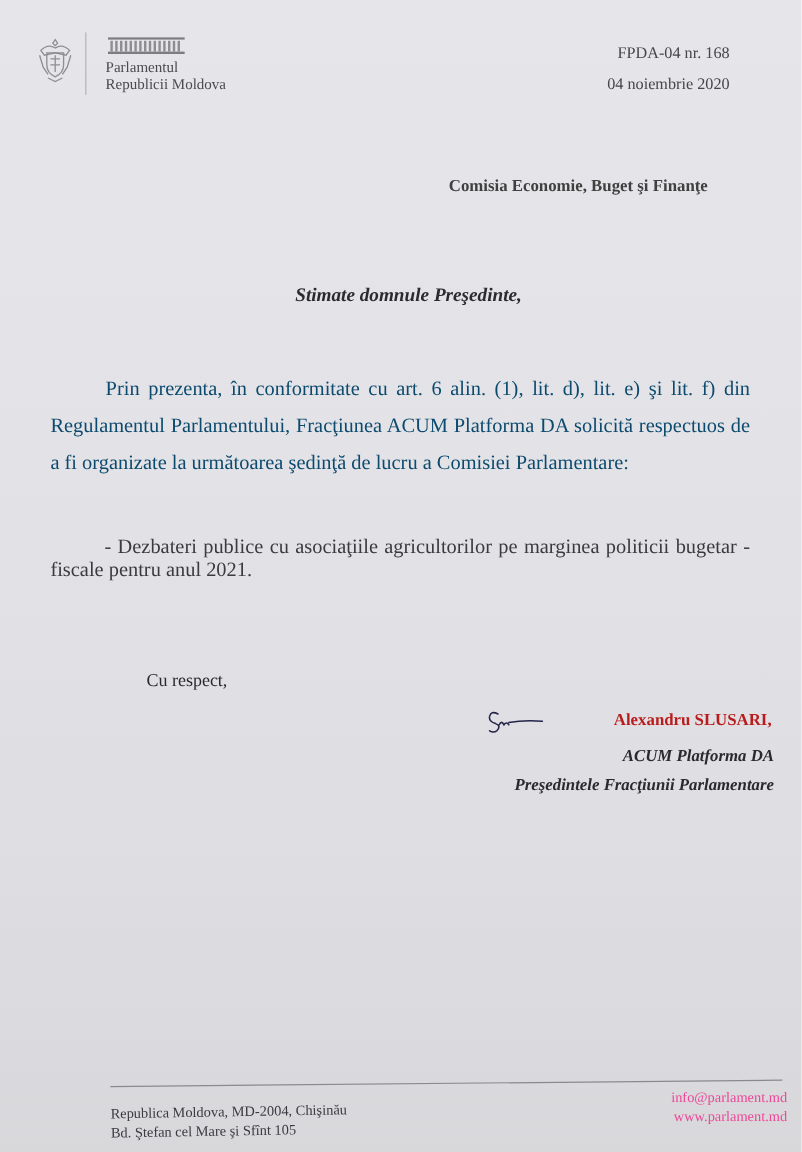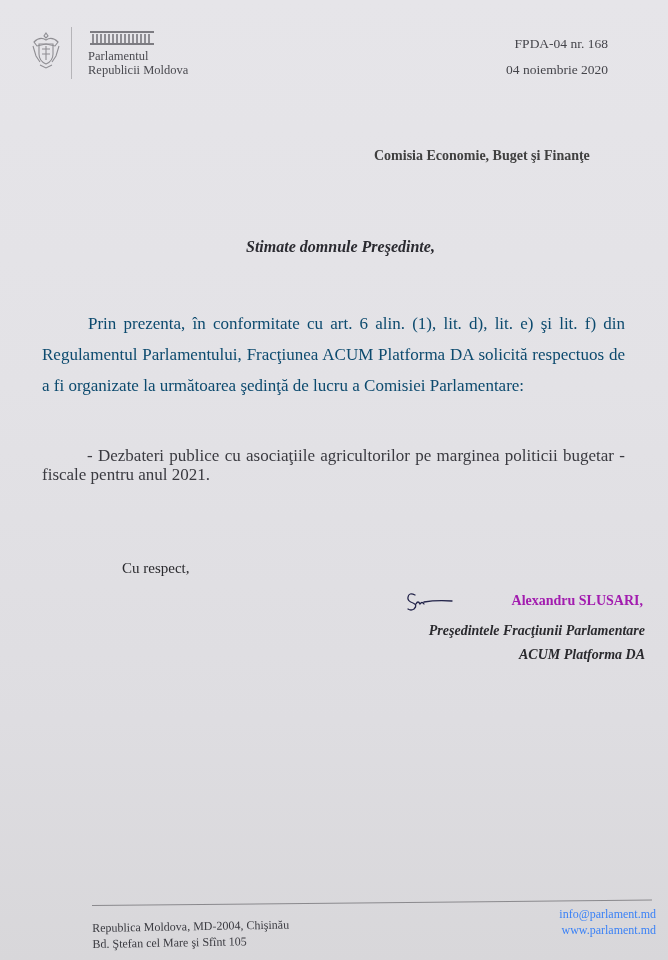--- a/index.html
+++ b/index.html
@@ -40,27 +40,27 @@
 
     .bullet-text {
       position: absolute; left: 42px; top: 446px; width: 583px;
       font-size: 17px; line-height: 19px; text-align: justify; color: #3a3a40;
     }
     .bullet-text p { text-indent: 45px; }
 
     .closing { position: absolute; left: 94px; top: 560px; font-size: 15px; font-weight: normal; color: #2a2a2e; margin-left: 28px; }
 
     .signature { position: absolute; left: 405px; top: 590px; width: 50px; height: 22px; }
-    .signer-name { position: absolute; right: 25px; top: 593px; font-size: 14px; font-weight: bold; color: #a21caf; }
+    .signer-name { position: absolute; right: 25px; top: 593px; font-size: 14px; font-weight: bold; color: #b91c1c; }
     .signer-title { position: absolute; right: 23px; top: 619px; font-size: 14px; font-weight: bold; font-style: italic; color: #2a2a2e; text-align: right; line-height: 24px; }
 
     
     .footer-line { position: absolute; left: 92px; top: 905px; width: 560px; height: 1px; background: #8a898d; transform: rotate(-0.55deg); transform-origin: left center; }
     .footer-address { position: absolute; left: 92px; top: 920px; font-size: 12px; line-height: 16px; color: #3a3a40; transform: rotate(-1deg); transform-origin: left top; }
-    .footer-contact { position: absolute; right: 12px; top: 906px; font-size: 12px; line-height: 16px; color: #3b82f6; text-align: right; }
+    .footer-contact { position: absolute; right: 12px; top: 906px; font-size: 12px; line-height: 16px; color: #ec4899; text-align: right; }
   </style>
 </head>
 <body>
 
 <div class="page">
 
   <svg class="emblem" viewBox="0 0 36 40">
     <g fill="none" stroke="#8f8e93" stroke-width="1.1">
       <path d="M18 3 l2 3 l-2 2 l-2 -2 z"></path>
       <path d="M6 12 q6 -6 12 -2 q6 -4 12 2 l-3 4 l-9 -2 l-9 2 z"></path>
@@ -116,22 +116,22 @@
     <p>- Dezbateri publice cu asociaţiile agricultorilor pe marginea politicii bugetar - fiscale pentru anul 2021.</p>
   </div>
 
   <div class="closing">Cu respect,</div>
 
   <svg class="signature" viewBox="0 0 50 22">
     <path d="M10 5 q-6 -3 -7 2 q-1 4 5 6 q5 2 1 6 q-3 2 -6 0 M11 14 q2 -4 4 0 q2 -3 4 0 M19 12 q12 -2 28 -1" fill="none" stroke="#23244a" stroke-width="1.3" stroke-linecap="round"></path>
   </svg>
   <div class="signer-name">Alexandru SLUSARI,</div>
   <div class="signer-title">
+    <div>ACUM Platforma DA</div>
     <div>Preşedintele Fracţiunii Parlamentare</div>
-    <div>ACUM Platforma DA</div>
   </div>
 
   <div class="footer-line"></div>
   <div class="footer-address">
     <div>Republica Moldova, MD-2004, Chişinău</div>
     <div>Bd. Ştefan cel Mare şi Sfînt 105</div>
   </div>
   <div class="footer-contact">
     <div>info@parlament.md</div>
     <div>www.parlament.md</div>

